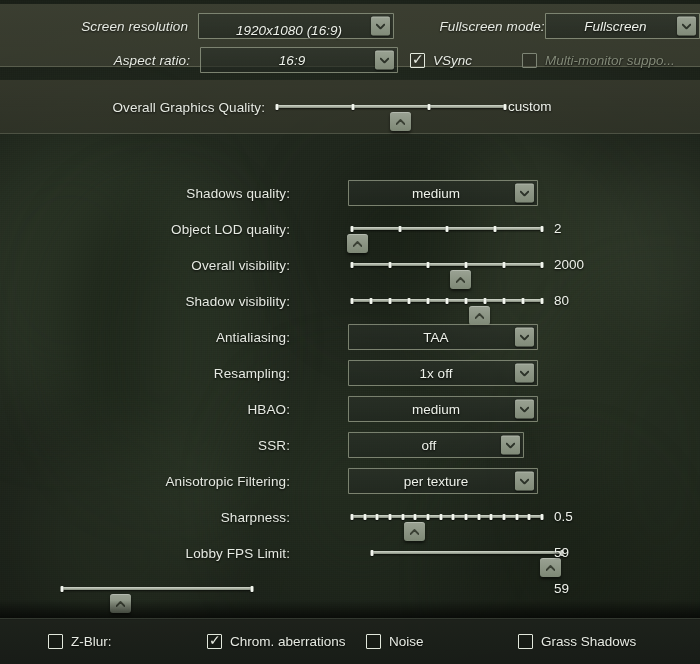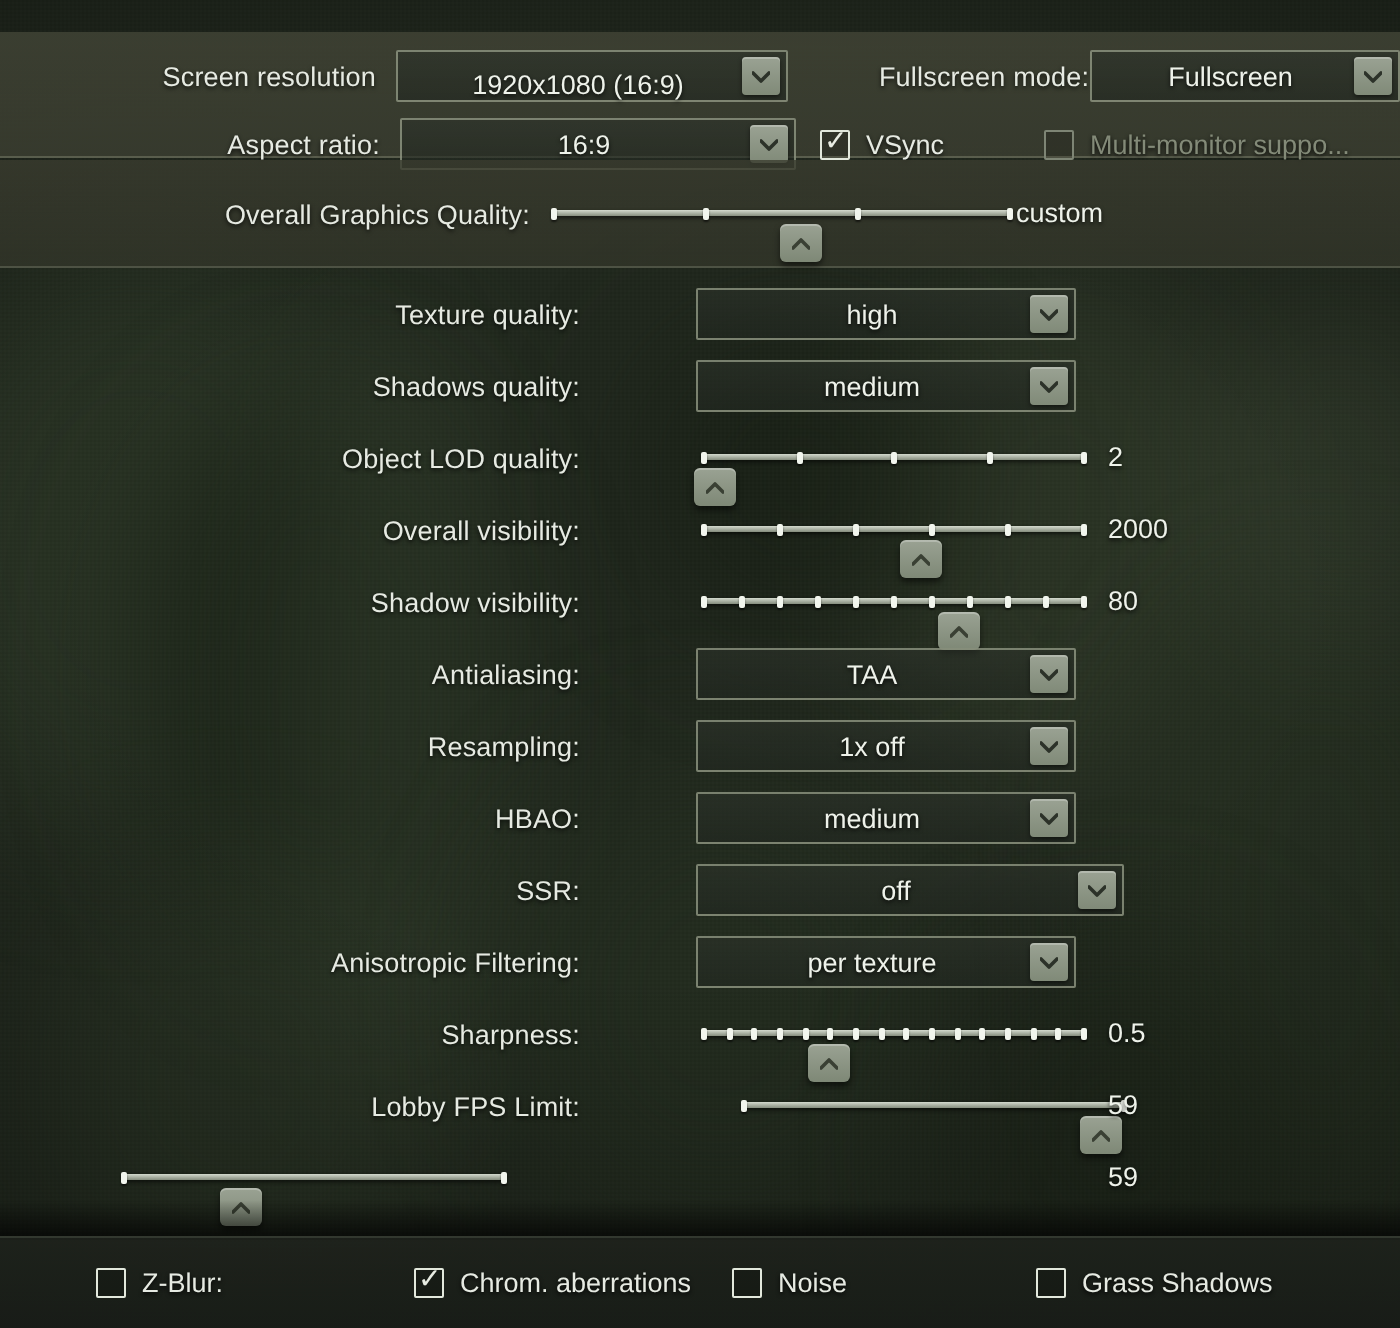--- a/index.html
+++ b/index.html
@@ -45,24 +45,25 @@
       repeating-linear-gradient(90deg, rgba(255,255,255,.04) 0 1px, rgba(0,0,0,.04) 1px 2px);
   }
 
   
   .panel {
     position: absolute;
     left: 0; right: 0;
   }
 
   #header-section {
-    top: 16px;
+    top: 4px;
     height: 63px;
     background: linear-gradient(180deg, rgba(63,66,52,.88) 0%, rgba(58,61,48,.86) 100%);
     border-bottom: 1px solid rgba(168,176,150,.28);
+    font-style: italic;
   }
 
   #quality-section {
     top: 80px;
     height: 54px;
     background: linear-gradient(180deg, rgba(58,60,47,.80) 0%, rgba(50,53,41,.78) 100%);
     border-bottom: 1px solid rgba(150,160,138,.25);
   }
 
   #options-section {
@@ -297,31 +298,20 @@
           <svg width="9" height="6" viewBox="0 0 9 6">
             <path d="M0.5 5 L4.5 1 L8.5 5" fill="none" stroke="#3a4034" stroke-width="1.8" stroke-linecap="round" stroke-linejoin="round"></path>
           </svg>
         </div>
       </div>
     <div class="slider-value" style="left:508px;">custom</div>
   </div>
 </div>
 
 <div class="panel" id="options-section">
-    <div class="row" style="top: 10px;">
-      <div class="lbl" style="width: 290px;">Texture quality:</div>
-      <div class="combo" style="margin-left: 58px; width: 190px;">
-        <span class="val">high</span>
-        <span class="arrow-btn">
-          <svg width="9" height="6" viewBox="0 0 9 6">
-            <path d="M0.5 1 L4.5 5 L8.5 1" fill="none" stroke="#2c3229" stroke-width="1.8" stroke-linecap="round" stroke-linejoin="round"></path>
-          </svg>
-        </span>
-      </div>
-    </div>
     <div class="row" style="top: 46px;">
       <div class="lbl" style="width: 290px;">Shadows quality:</div>
       <div class="combo" style="margin-left: 58px; width: 190px;">
         <span class="val">medium</span>
         <span class="arrow-btn">
           <svg width="9" height="6" viewBox="0 0 9 6">
             <path d="M0.5 1 L4.5 5 L8.5 1" fill="none" stroke="#2c3229" stroke-width="1.8" stroke-linecap="round" stroke-linejoin="round"></path>
           </svg>
         </span>
       </div>
@@ -412,21 +402,21 @@
         <span class="val">medium</span>
         <span class="arrow-btn">
           <svg width="9" height="6" viewBox="0 0 9 6">
             <path d="M0.5 1 L4.5 5 L8.5 1" fill="none" stroke="#2c3229" stroke-width="1.8" stroke-linecap="round" stroke-linejoin="round"></path>
           </svg>
         </span>
       </div>
     </div>
     <div class="row" style="top: 298px;">
       <div class="lbl" style="width: 290px;">SSR:</div>
-      <div class="combo" style="margin-left: 58px; width: 214px;">
+      <div class="combo" style="margin-left: 58px; width: 176px;">
         <span class="val">off</span>
         <span class="arrow-btn">
           <svg width="9" height="6" viewBox="0 0 9 6">
             <path d="M0.5 1 L4.5 5 L8.5 1" fill="none" stroke="#2c3229" stroke-width="1.8" stroke-linecap="round" stroke-linejoin="round"></path>
           </svg>
         </span>
       </div>
     </div>
     <div class="row" style="top: 334px;">
       <div class="lbl" style="width: 290px;">Anisotropic Filtering:</div>

